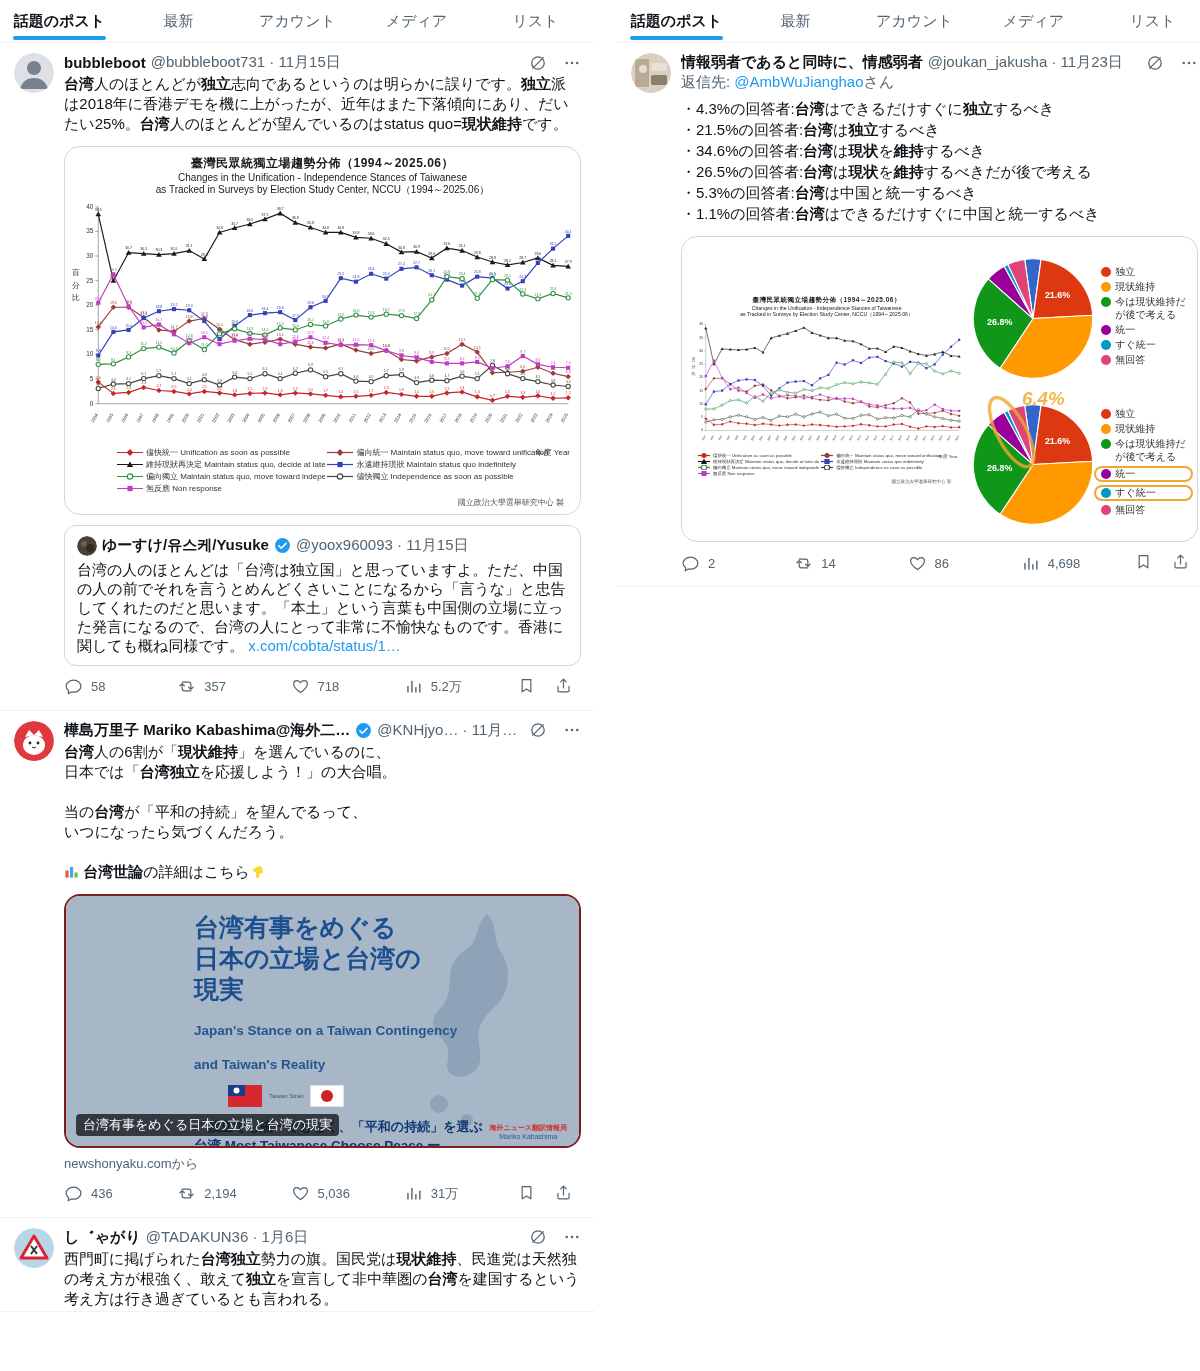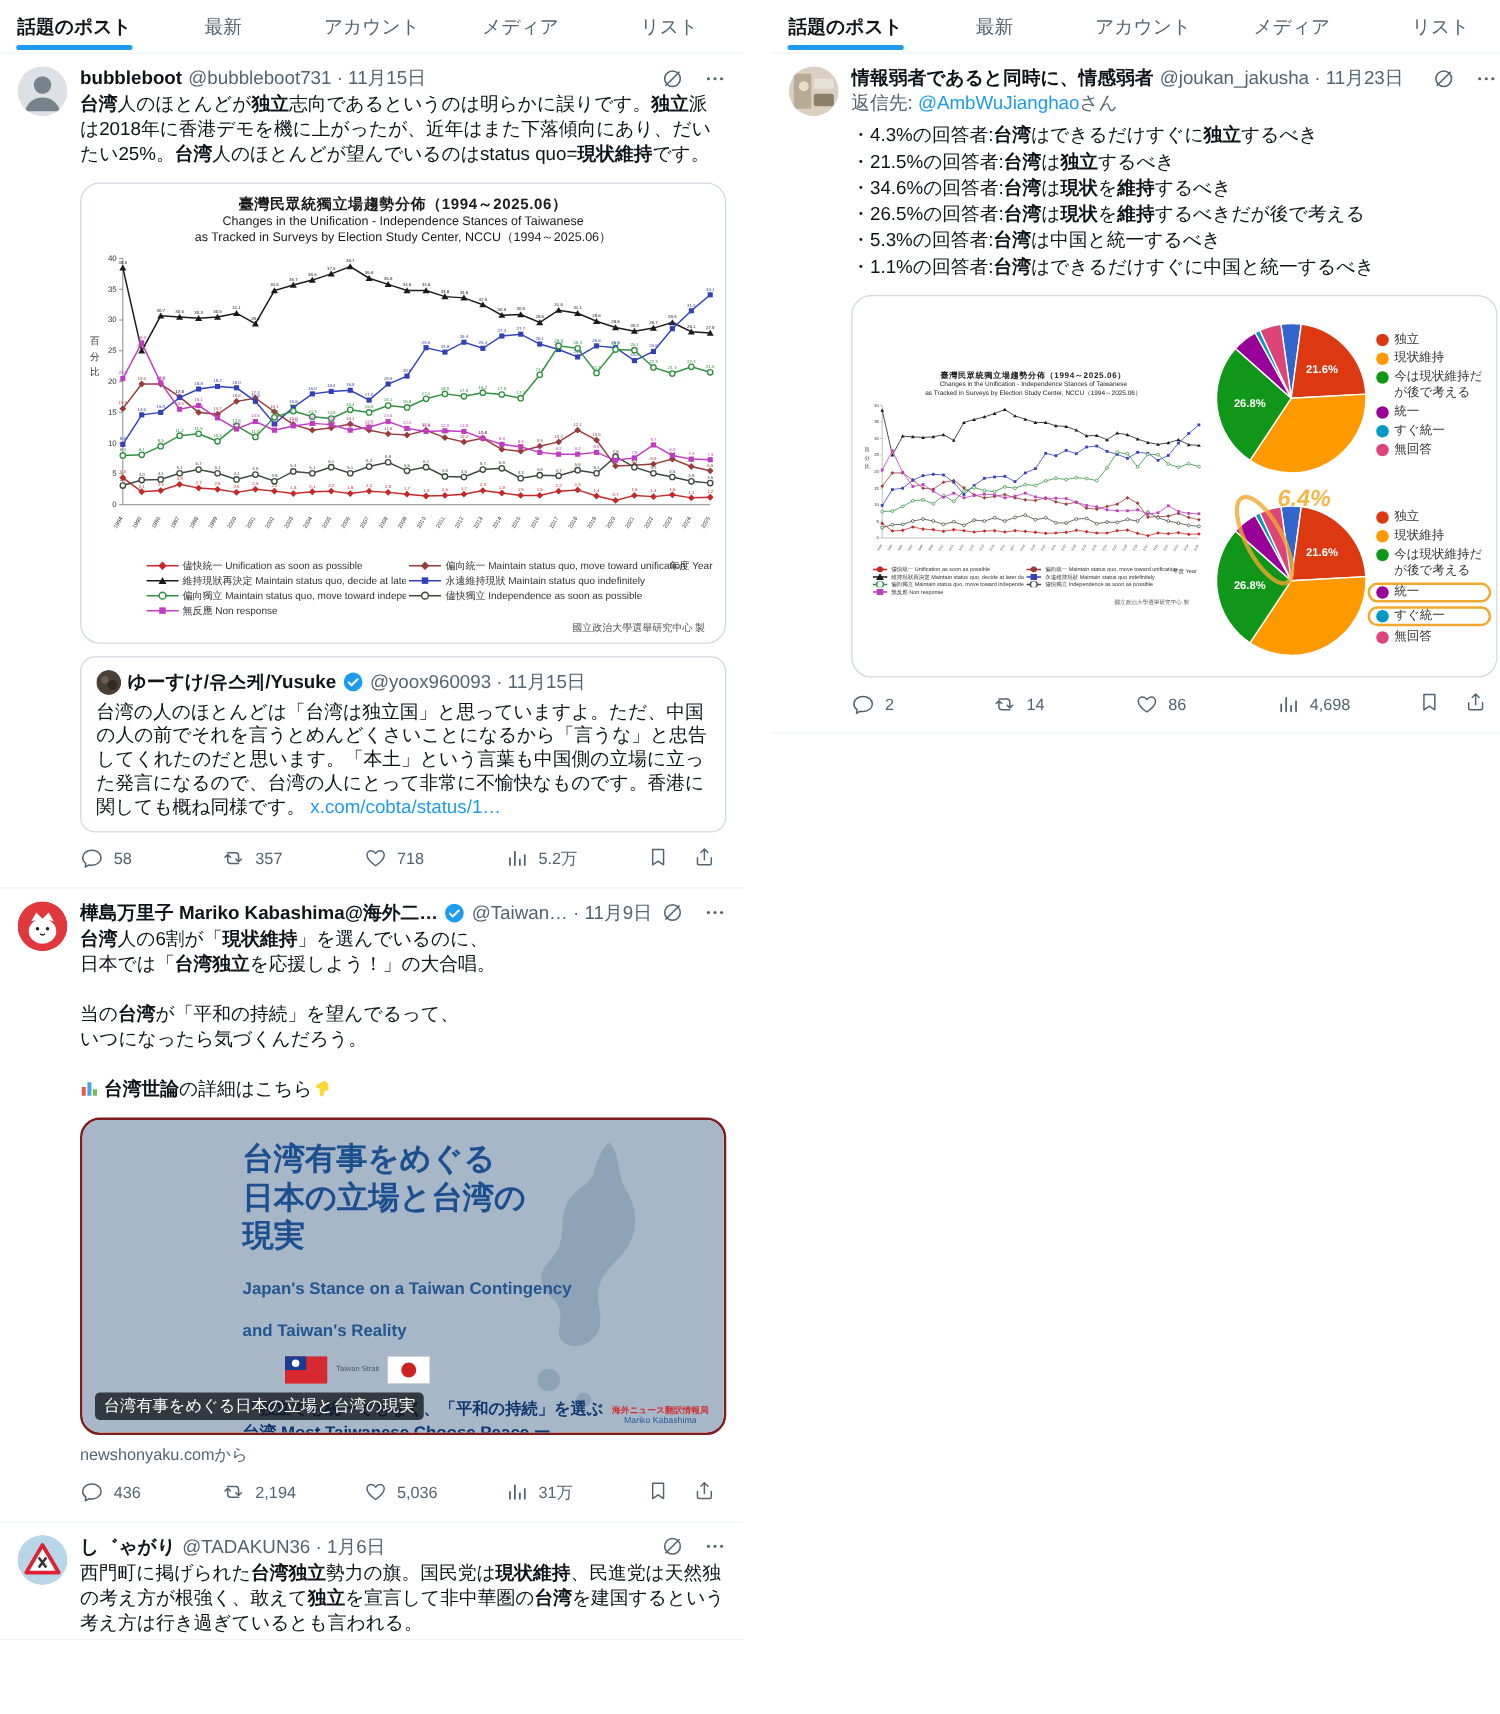--- a/index.html
+++ b/index.html
@@ -795,21 +795,21 @@
         </div>
         <div class="pbody">
           <div class="hrow">
             <span class="hname">樺島万里子 Mariko Kabashima@海外二…</span>
             <span class="badge">
               <svg viewBox="0 0 24 24">
                   <circle cx="12" cy="12" r="10.5" fill="#1d9bf0"></circle>
                   <path d="M7 12.6l3.2 3.2L17 9" fill="none" stroke="#fff" stroke-width="2.2" stroke-linecap="round" stroke-linejoin="round"></path>
                 </svg>
             </span>
-            <span class="hmeta">@Taiwan… · 11月9日</span>
+            <span class="hmeta">@KNHjyo… · 11月9日</span>
             <span class="hicons">
               <span>
                   <svg viewBox="0 0 24 24" fill="none" stroke="currentColor" stroke-width="1.7">
                     <circle cx="12" cy="12" r="8.3"></circle>
                     <line x1="4.5" y1="19.5" x2="19.5" y2="4.5"></line>
                   </svg>
                 </span>
               <span>
                   <svg viewBox="0 0 24 24" fill="currentColor">
                     <circle cx="5" cy="12" r="1.7"></circle>

